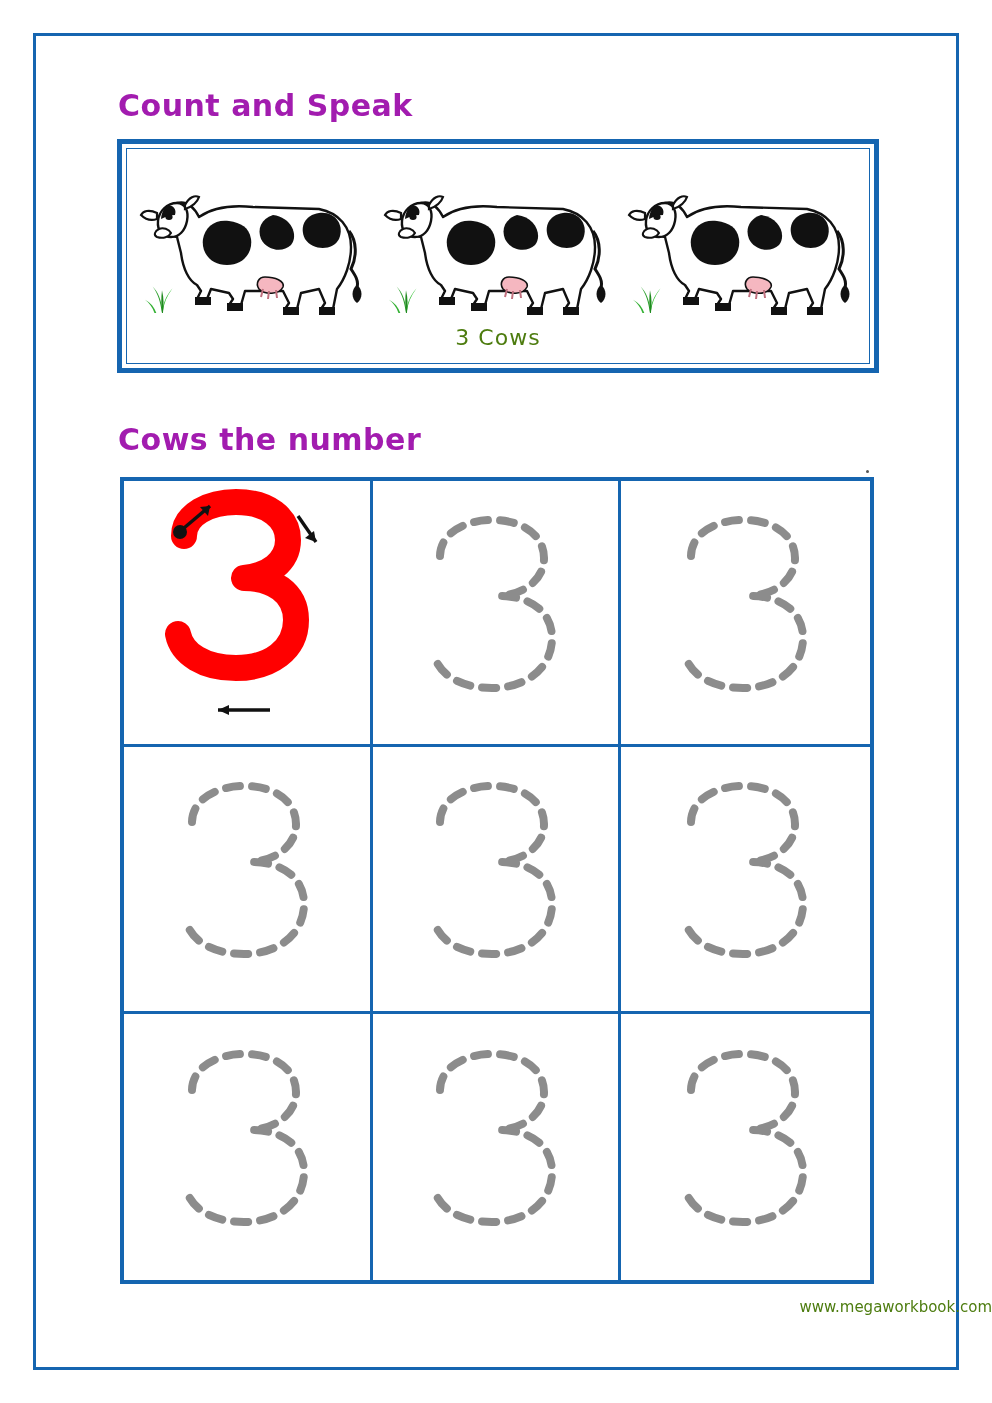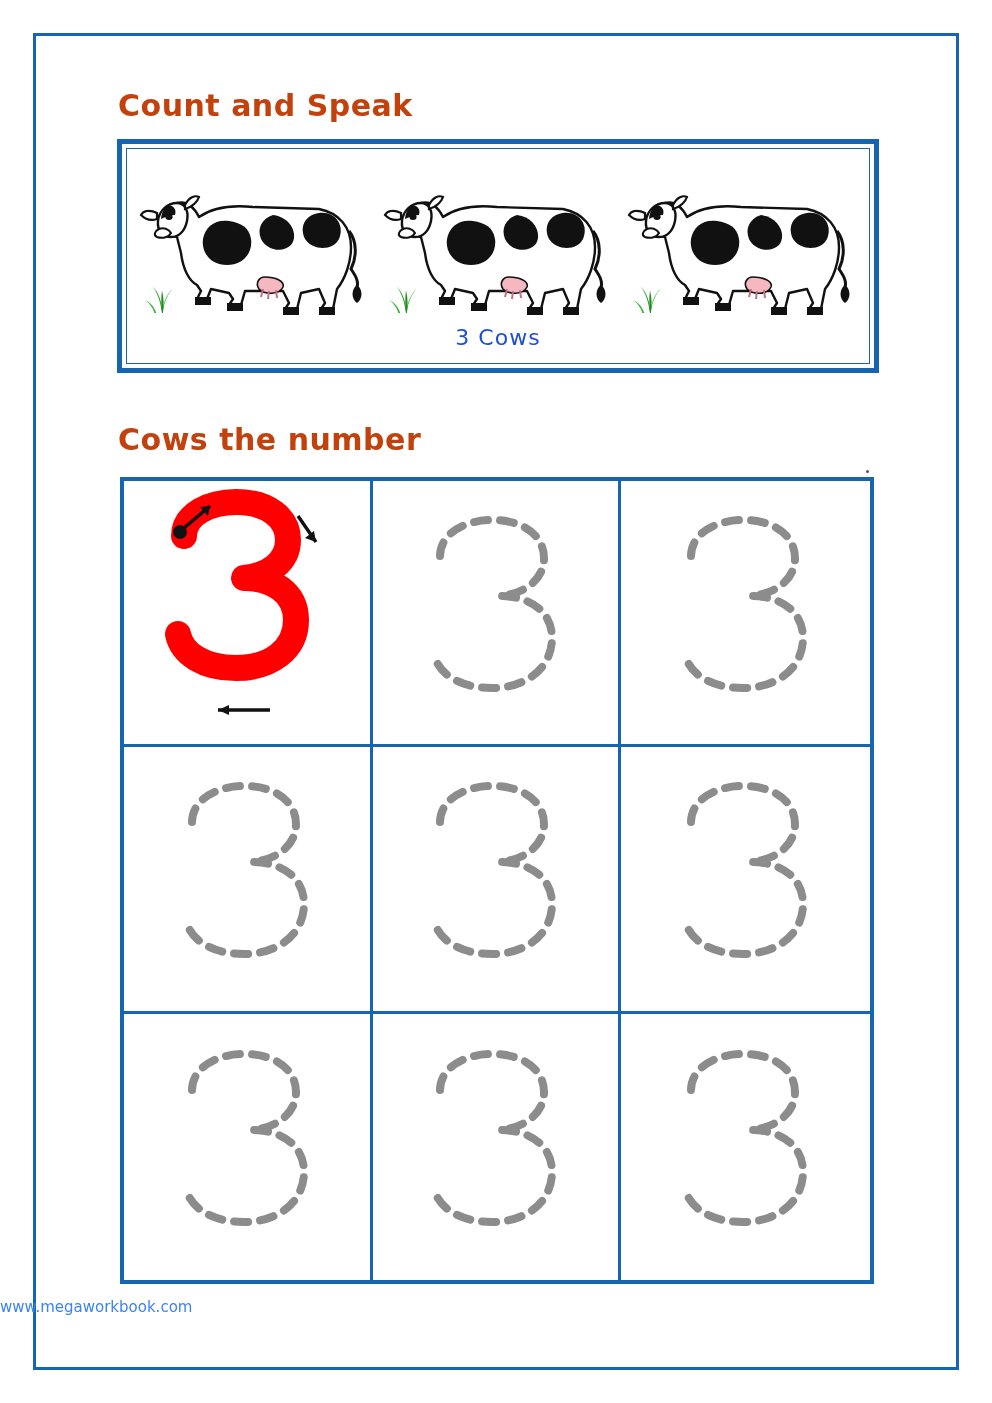--- a/index.html
+++ b/index.html
@@ -27,21 +27,21 @@
     top: 33px;
     width: 926px;
     height: 1337px;
     border: 3px solid #1565b0;
     box-sizing: border-box;
   }
 
   
   .heading {
     position: absolute;
-    color: #c2410c;
+    color: #a21caf;
     font-family: "DejaVu Sans", sans-serif;
     font-size: 30px;
     font-weight: 600;
     letter-spacing: 0.5px;
     white-space: nowrap;
   }
   #heading-count { left: 118px; top: 88px; }
   #heading-trace { left: 118px; top: 422px; }
 
   
@@ -86,21 +86,21 @@
     bottom: 4px;
     width: 38px;
     height: 34px;
   }
   .count-label {
     position: absolute;
     left: 0;
     right: 0;
     top: 176px;
     text-align: center;
-    color: #1d4ed8;
+    color: #4d7c0f;
     font-size: 22px;
     font-family: "DejaVu Sans", sans-serif;
     letter-spacing: 1px;
   }
 
   
   .trace-grid {
     position: absolute;
     left: 120px;
     top: 477px;
@@ -127,23 +127,23 @@
     top: 50%;
     transform: translate(-50%, -50%);
   }
 
   
   .footer {
     position: absolute;
     left: 0;
     right: 0;
     top: 1298px;
-    text-align: left;
+    text-align: right;
     font-size: 15px;
-    color: #3b82f6;
+    color: #4d7c0f;
     font-family: "DejaVu Sans", sans-serif;
   }
 
   
   .speck {
     position: absolute;
     left: 866px;
     top: 470px;
     width: 3px;
     height: 3px;

